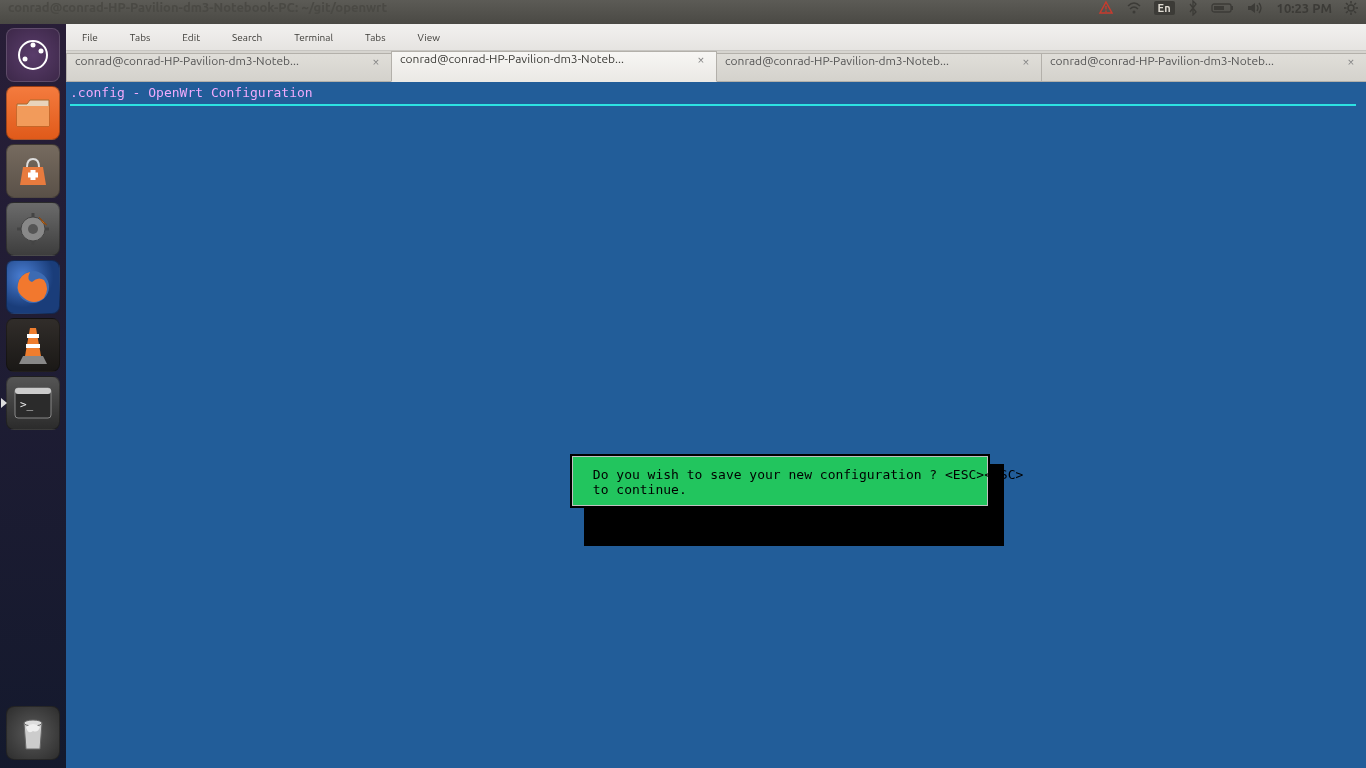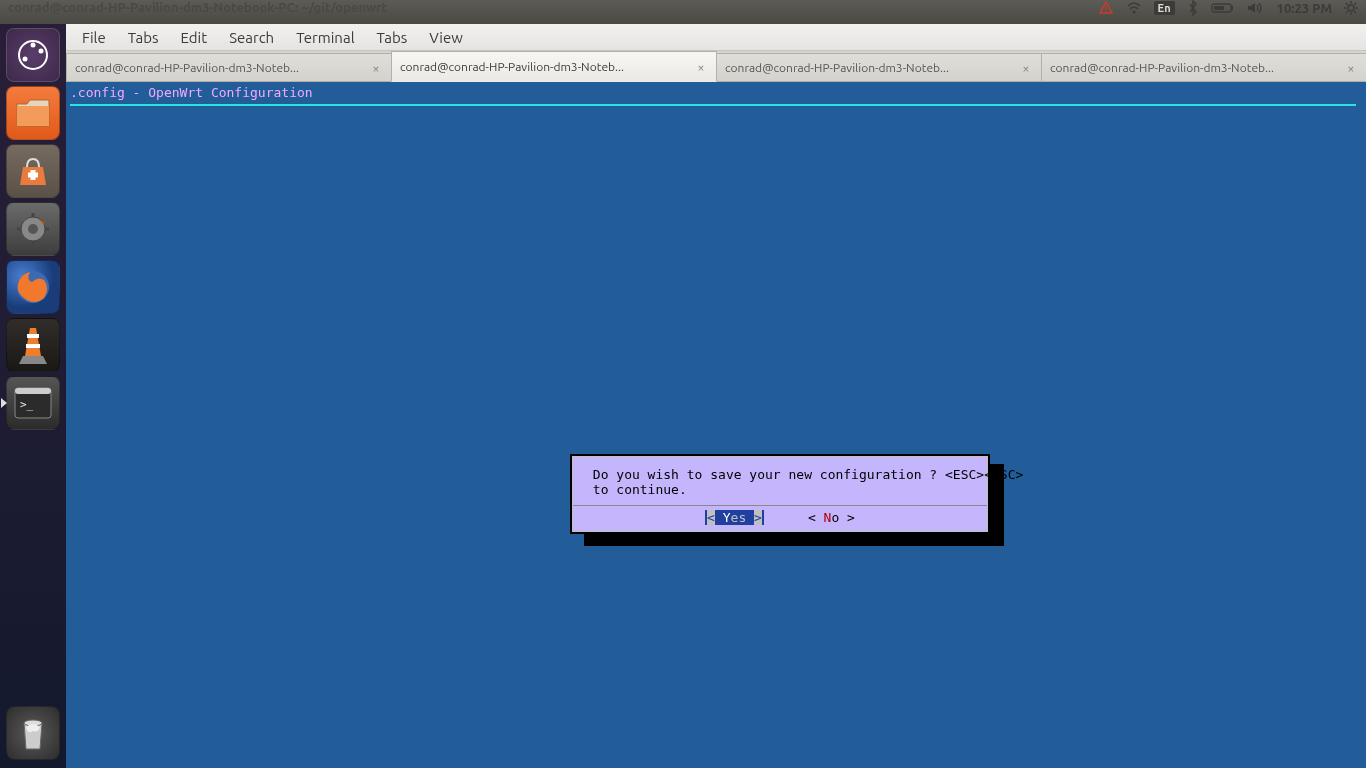--- a/index.html
+++ b/index.html
@@ -23,36 +23,36 @@
 .launcher-item.settings { background: linear-gradient(180deg, #6b6b6b 0%, #3d3d3d 100%); border: 1px solid rgba(0,0,0,0.3); }
 .launcher-item.firefox { background: radial-gradient(circle at 30% 30%, #4a7fd4 0%, #1a3d7a 60%); border: 1px solid rgba(0,0,0,0.3); }
 .launcher-item.vlc { background: linear-gradient(180deg, #312d2a, #1a1816); border: 1px solid rgba(0,0,0,0.3); }
 .launcher-item.terminal { background: linear-gradient(180deg, #555 0%, #2b2b2b 100%); border: 1px solid rgba(0,0,0,0.3); }
 .launcher-item.terminal::before { content: ""; position: absolute; left: -6px; top: 50%; transform: translateY(-50%); width: 0; height: 0; border-top: 5px solid transparent; border-bottom: 5px solid transparent; border-left: 6px solid #ddd; }
 .launcher-spacer { flex: 1; }
 .launcher-item.trash { background: radial-gradient(circle, #5a5a5a 0%, #2d2d2d 100%); border: 1px solid rgba(0,0,0,0.3); }
 
 
 .terminal-window { position: absolute; top: 24px; left: 66px; right: 0; bottom: 0; background: #f2f1f0; display: flex; flex-direction: column; }
-.menubar { height: 27px; background: linear-gradient(180deg, #f2f1ef 0%, #e6e4e1 100%); display: flex; align-items: center; padding: 0 8px; gap: 6px; font-size: 15px; color: #3c3b37; border-bottom: 1px solid #c7c5c1; }
+.menubar { height: 27px; background: linear-gradient(180deg, #f2f1ef 0%, #e6e4e1 100%); display: flex; align-items: center; padding: 0 8px; gap: 16px; font-size: 10px; color: #3c3b37; border-bottom: 1px solid #c7c5c1; }
 .menu-item { padding: 3px 8px; cursor: default; }
 
 .tabbar { height: 31px; background: #d6d4cf; display: flex; align-items: flex-end; border-bottom: 1px solid #b3b0aa; }
-.tab { flex: 1; height: 28px; background: linear-gradient(180deg, #e0ded9 0%, #d4d2cc 100%); border: 1px solid #b3b0aa; border-bottom: none; display: flex; align-items: center; padding: 0 8px; font-size: 12px; color: #555; gap: 6px; min-width: 0; margin-right: -1px; }
+.tab { flex: 1; height: 28px; background: linear-gradient(180deg, #e0ded9 0%, #d4d2cc 100%); border: 1px solid #b3b0aa; border-bottom: none; display: flex; padding: 0 8px; font-size: 12px; color: #555; gap: 6px; min-width: 0; margin-right: -1px; }
 .tab.active { background: linear-gradient(180deg, #f7f6f4 0%, #ebe9e5 100%); color: #3c3b37; height: 31px; border-bottom: 1px solid #ebe9e5; margin-bottom: -1px; z-index: 1; }
 .tab-label { overflow: hidden; text-overflow: ellipsis; white-space: nowrap; flex: 1; }
 .tab-close { width: 14px; height: 14px; display: inline-flex; align-items: center; justify-content: center; color: #888; font-size: 13px; }
 
 .terminal-body { flex: 1; background: #225d99; font-family: "DejaVu Sans Mono", "Ubuntu Mono", monospace; font-size: 13px; color: #c0c0c0; position: relative; line-height: 15px; }
 .config-title { position: absolute; top: 3px; left: 4px; color: #f0abfc; font-weight: normal; }
 .hrule { position: absolute; top: 22px; left: 4px; right: 10px; height: 2px; background: #2de2e2; }
 
 
 .dialog-shadow { position: absolute; left: 518px; top: 382px; width: 420px; height: 82px; background: #000; }
-.dialog { position: absolute; left: 504px; top: 372px; width: 420px; background: #c4b5fd; border: 2px solid #000; padding: 0; }
+.dialog { position: absolute; left: 504px; top: 372px; width: 420px; background: #22c55e; border: 2px solid #000; padding: 0; }
 .dialog-inner { border: 1px solid #c0c0c0; }
 .dialog-text { padding: 10px 12px 8px 12px; color: #000; font-family: "DejaVu Sans Mono", monospace; font-size: 13px; white-space: pre; line-height: 15px; }
 .dialog-buttons { border-top: 1px solid #888; padding: 4px 0 6px 0; display: flex; justify-content: center; gap: 44px; font-family: "DejaVu Sans Mono", monospace; font-size: 13px; }
 .dlg-btn { color: #000; }
 .dlg-btn .hot { color: #b00000; }
 .dlg-btn.sel { background: #2040a0; color: #c0c0c0; padding: 0 2px; }
 .dlg-btn.sel .bracket-outer { background: #c0c0c0; color: #2040a0; }
 
 svg { display: block; }
 </style>
@@ -216,22 +216,18 @@
 
     <div class="terminal-body">
       <div class="config-title">.config - OpenWrt Configuration</div>
       <div class="hrule"></div>
 
       <div class="dialog-shadow"></div>
       <div class="dialog">
         <div class="dialog-inner">
           <div class="dialog-text"><span> Do you wish to save your new configuration ? &lt;ESC&gt;&lt;ESC&gt;</span>
 <span> to continue.</span></div>
-          <div class="dialog-buttons">
-            <span class="dlg-btn sel"><span class="bracket-outer">&lt;</span> <span class="hot" style="color:#fff;">Y</span><span>es</span> <span class="bracket-outer">&gt;</span></span>
-            <span class="dlg-btn">&lt;  <span class="hot">N</span><span>o</span>  &gt;</span>
-          </div>
         </div>
       </div>
     </div>
   </div>
 
 </div>
 
 </body></html>

